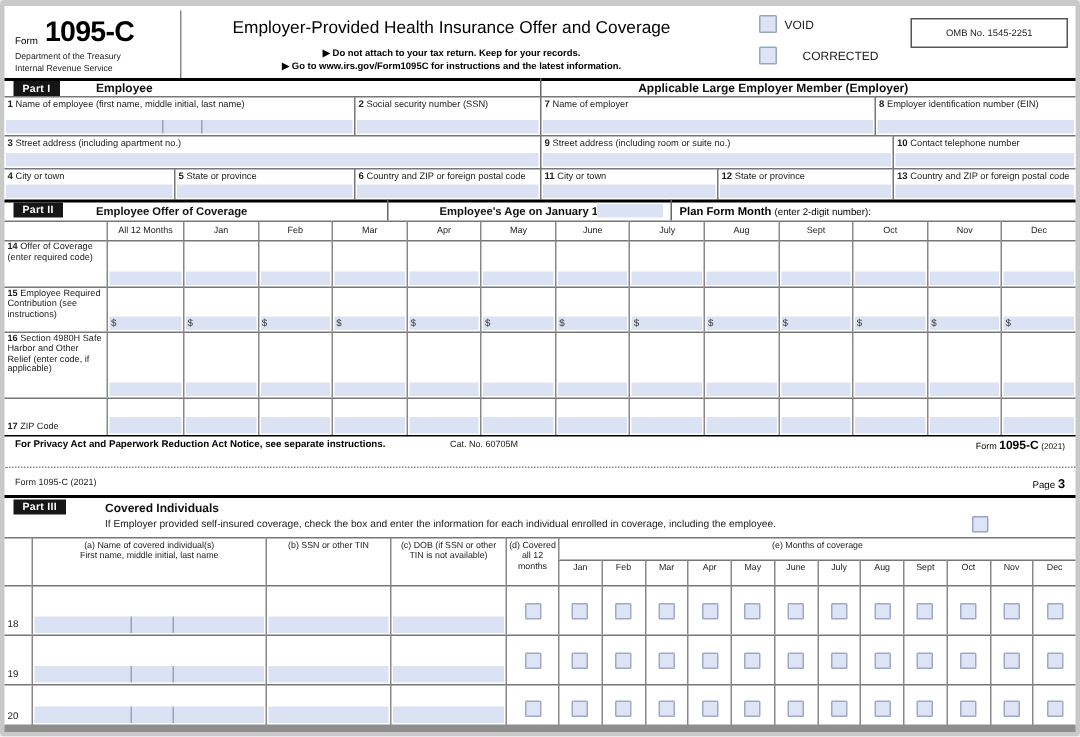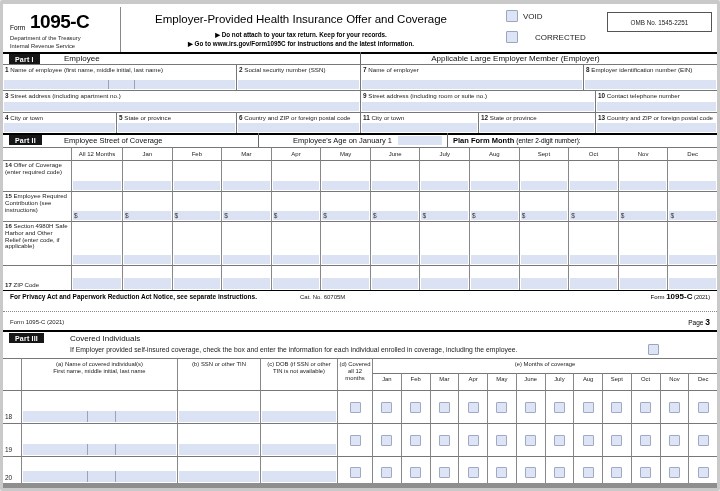--- a/index.html
+++ b/index.html
@@ -5,21 +5,21 @@
   * { margin:0; padding:0; box-sizing:border-box; }
   body { font-family:"Liberation Sans", sans-serif; background:#e8e8e8; }
   .canvas { position:relative; width:720px; height:491px; background:#c9c9c9; overflow:hidden; border-radius:3px; }
   .sheet { position:absolute; left:3px; top:4px; width:714px; height:480px; background:#ffffff; }
   .abs { position:absolute; }
   .vline { position:absolute; width:1px; background:#666; }
   .rule-heavy { position:absolute; height:0; border-top:2px solid #000; }
   .rule-thin { position:absolute; height:0; border-top:1px solid #000; }
   .rule-dotted { position:absolute; height:0; border-top:1px dotted #888; }
   .badge { position:absolute; background:#161616; color:#fff; font-weight:bold; font-size:7px; padding:1.5px 6px 1px; letter-spacing:.2px; }
-  .h-bold { font-weight:normal; font-size:8px; color:#111; }
+  .h-bold { font-weight:bold; font-size:8px; color:#111; }
   .lbl { font-size:6.2px; line-height:1.15; color:#1c1c1c; padding:1px 2px; }
   .lbl b { font-size:6.4px; }
   .cell { position:absolute; border-top:1px solid #777; background:#fff; }
   .bl { border-left:1px solid #777; }
   .fstrip { position:absolute; left:1px; right:1px; bottom:1px; height:9px; background:#dbe2f3; }
   .s11 { height:11px; }
   .tick { position:absolute; top:0; bottom:0; width:1px; background:#98a2bd; }
   .cb { width:11px; height:11px; background:#dde4f6; border:1px solid #9fa9c4; border-radius:1px; }
   .cbc { display:flex; align-items:center; justify-content:center; }
   
@@ -123,21 +123,21 @@
     <div class="lbl"><b>12</b> <span>State or province</span></div>
     <div class="fstrip"></div>
   </div>
   <div class="cell bl" style="left:595px;top:112px;width:122px;height:21px;">
     <div class="lbl"><b>13</b> <span>Country and ZIP or foreign postal code</span></div>
     <div class="fstrip"></div>
   </div>
 
   <div class="rule-heavy" style="left:3px;top:133px;width:714px;"></div>
   <div class="badge" style="left:9px;top:135px;">Part II</div>
-  <div class="abs h-bold" style="left:64px;top:136px;font-size:7.5px;">Employee Street of Coverage</div>
+  <div class="abs h-bold" style="left:64px;top:136px;font-size:7.5px;">Employee Offer of Coverage</div>
   <div class="vline" style="left:258px;top:133px;height:14px;"></div>
   <div class="abs h-bold" style="left:264px;top:136px;font-size:7.5px;padding-left:29px;">Employee's Age on January 1</div>
   <div class="abs" style="left:398px;top:136px;width:44px;height:9px;background:#dbe2f3;"></div>
   <div class="vline" style="left:447px;top:133px;height:14px;"></div>
   <div class="abs" style="left:453px;top:136px;font-size:7.5px;"><b>Plan Form Month</b> <span style="font-size:6.5px;">(enter 2-digit number):</span></div>
 
   <div class="p2grid">
 
     <div class="g nbl"></div>
     <div class="g gh">All 12 Months</div>

